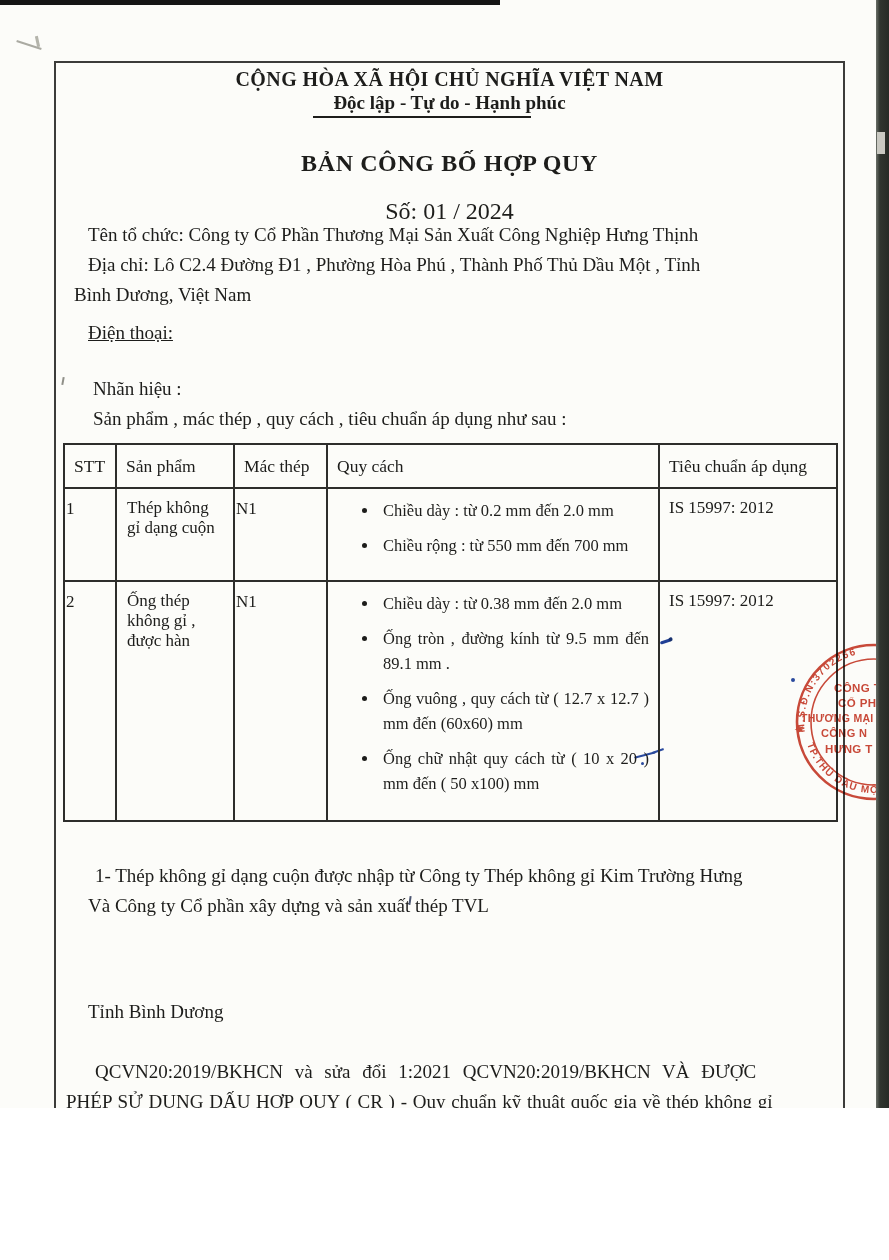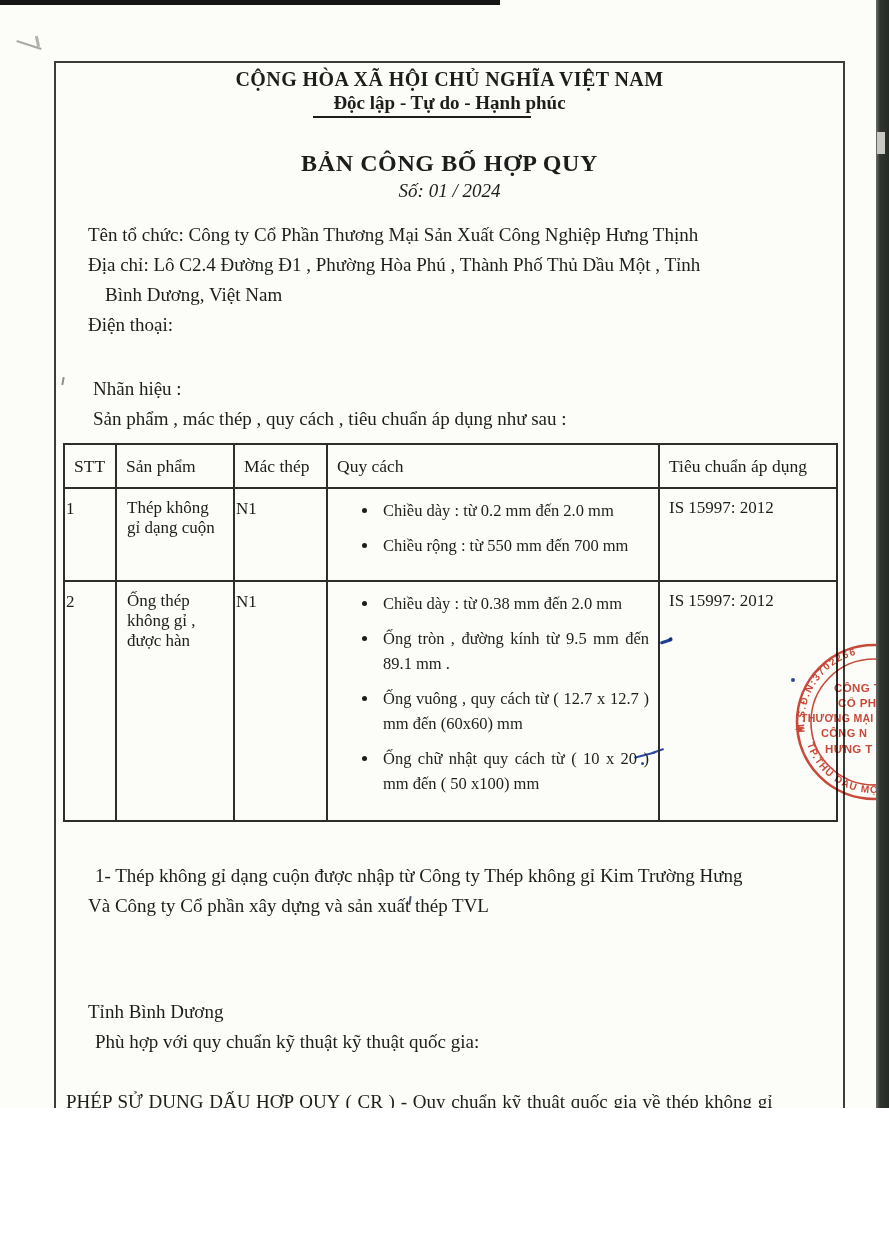--- a/index.html
+++ b/index.html
@@ -26,27 +26,27 @@
   .ink-dot-2{position:absolute;left:791px;top:678px;width:4px;height:4px;background:#2a4a9e;border-radius:50%;}
   
   .page-border{position:absolute;left:54px;top:61px;width:791px;height:1099px;
     border:2px solid #3c3c3a;box-sizing:border-box;z-index:1;}
   
   .centered{position:absolute;left:54px;width:791px;text-align:center;}
   .national-title{top:68px;font-size:20px;font-weight:bold;letter-spacing:.4px;}
   .motto{top:92px;font-size:19px;font-weight:bold;}
   .motto-underline{position:absolute;left:313px;top:116px;width:218px;height:2px;background:#1d1d1b;}
   .doc-title{top:150px;font-size:24px;font-weight:bold;letter-spacing:.6px;}
-  .doc-number{top:180px;font-size:19px;font-style:italic;}
+  .doc-number{top:198px;font-size:24px;}
   
   .line{position:absolute;font-size:19px;line-height:26px;white-space:nowrap;}
   .org-line{left:88px;top:222px;}
   .addr-1{left:88px;top:252px;text-align:center;}
-  .addr-2{left:105px;top:282px;}
-  .phone-line{left:88px;top:312px;}
+  .addr-2{left:74px;top:282px;}
+  .phone-line{left:88px;top:320px;text-decoration:underline;}
   .product-line{left:93px;top:346px;}
   .product-line b{font-weight:bold;}
   .brand-line{left:93px;top:376px;}
   .intro-line{left:93px;top:406px;}
   
   table.spec{position:absolute;left:63px;top:443px;width:773px;border-collapse:collapse;
     table-layout:fixed;font-size:17px;z-index:2;}
   table.spec td,table.spec th{border:2px solid #2d2d2b;vertical-align:top;font-weight:normal;
     text-align:left;box-sizing:border-box;}
   table.spec tr.hdr th{height:44px;vertical-align:middle;padding:2px 6px 2px 9px;font-size:17.5px;}
@@ -137,21 +137,21 @@
         </ul>
       </td>
       <td class="c-std">IS 15997: 2012</td>
     </tr>
   </tbody>
     </table>
 
   <div class="note n1a">1-  Thép không gỉ dạng cuộn được nhập từ Công ty Thép không gỉ Kim Trường Hưng</div>
   <div class="note n1b">Và Công ty Cổ phần xây dựng và sản xuất thép TVL</div>
   <div class="note province">Tỉnh Bình Dương</div>
-  <div class="note conf-intro">Phù hợp với quy chuẩn kỹ thuật kỹ thuật quốc gia:</div>
+  <div class="note conf-l1">QCVN20:2019/BKHCN và sửa đổi 1:2021 QCVN20:2019/BKHCN VÀ ĐƯỢC</div>
   <div class="note conf-l2">PHÉP SỬ DỤNG DẤU HỢP QUY ( CR ) -  Quy chuẩn kỹ thuật quốc gia về thép không gỉ</div>
 
   <svg class="stamp" width="140" height="215" viewBox="760 618 140 215">
     <defs>
       <path id="arcTop" d="M 805 732 A 70 70 0 0 1 900 657" fill="none"></path>
       <path id="arcBot" d="M 807 744 A 70 70 0 0 0 935 757" fill="none"></path>
     </defs>
     <circle cx="874" cy="722" r="77" fill="none" stroke="#c8402f" stroke-width="2.6"></circle>
     <circle cx="874" cy="722" r="63" fill="none" stroke="#c8402f" stroke-width="1.6"></circle>
     <text font-size="10" letter-spacing="1.5">

